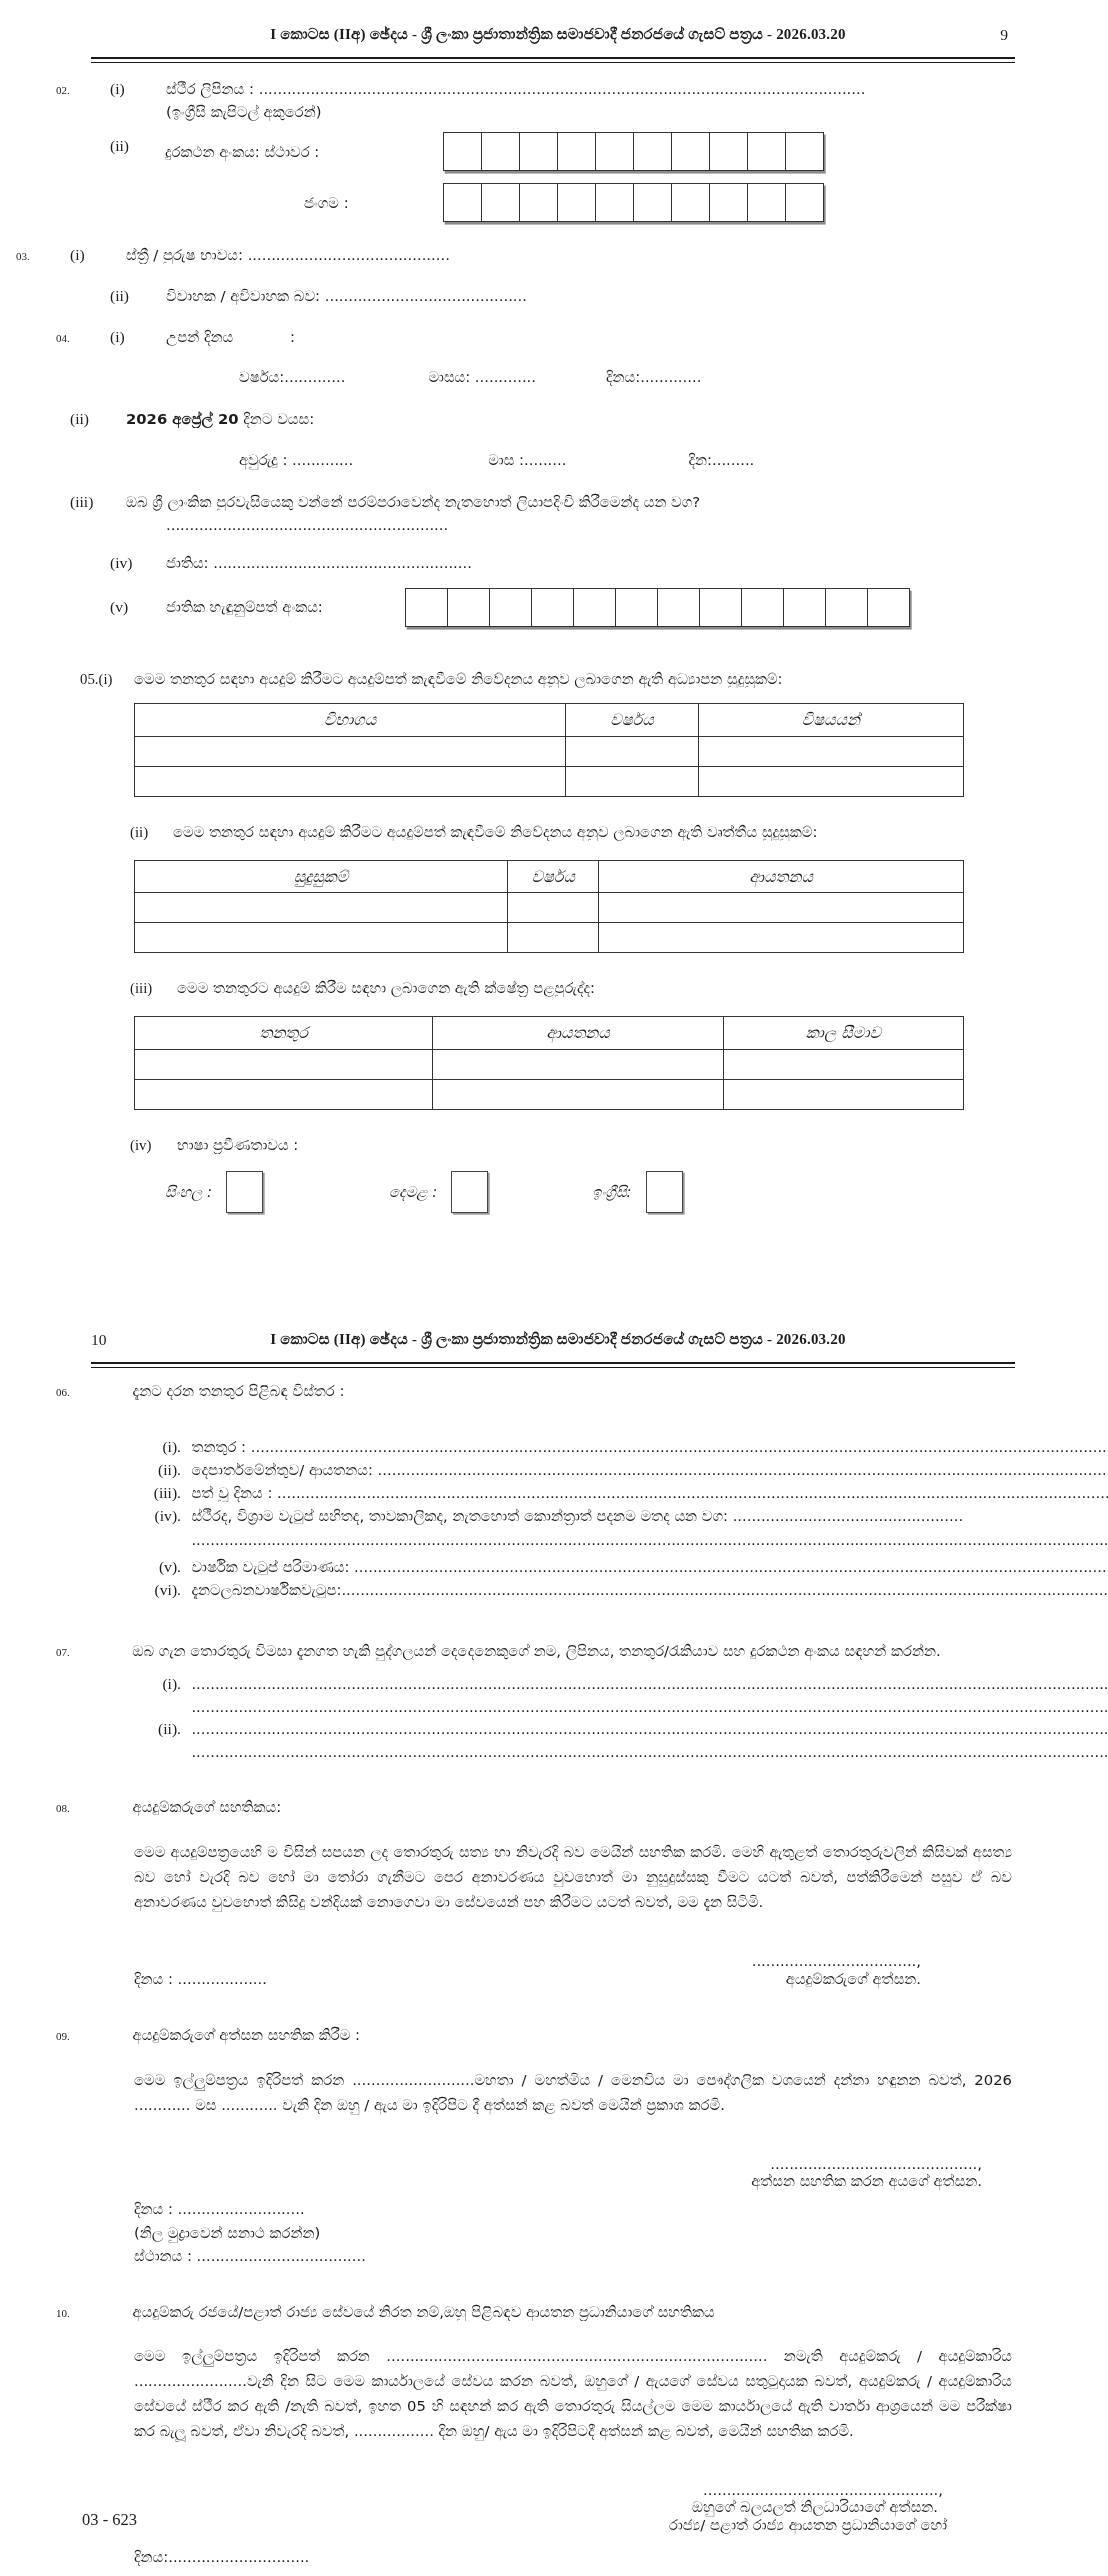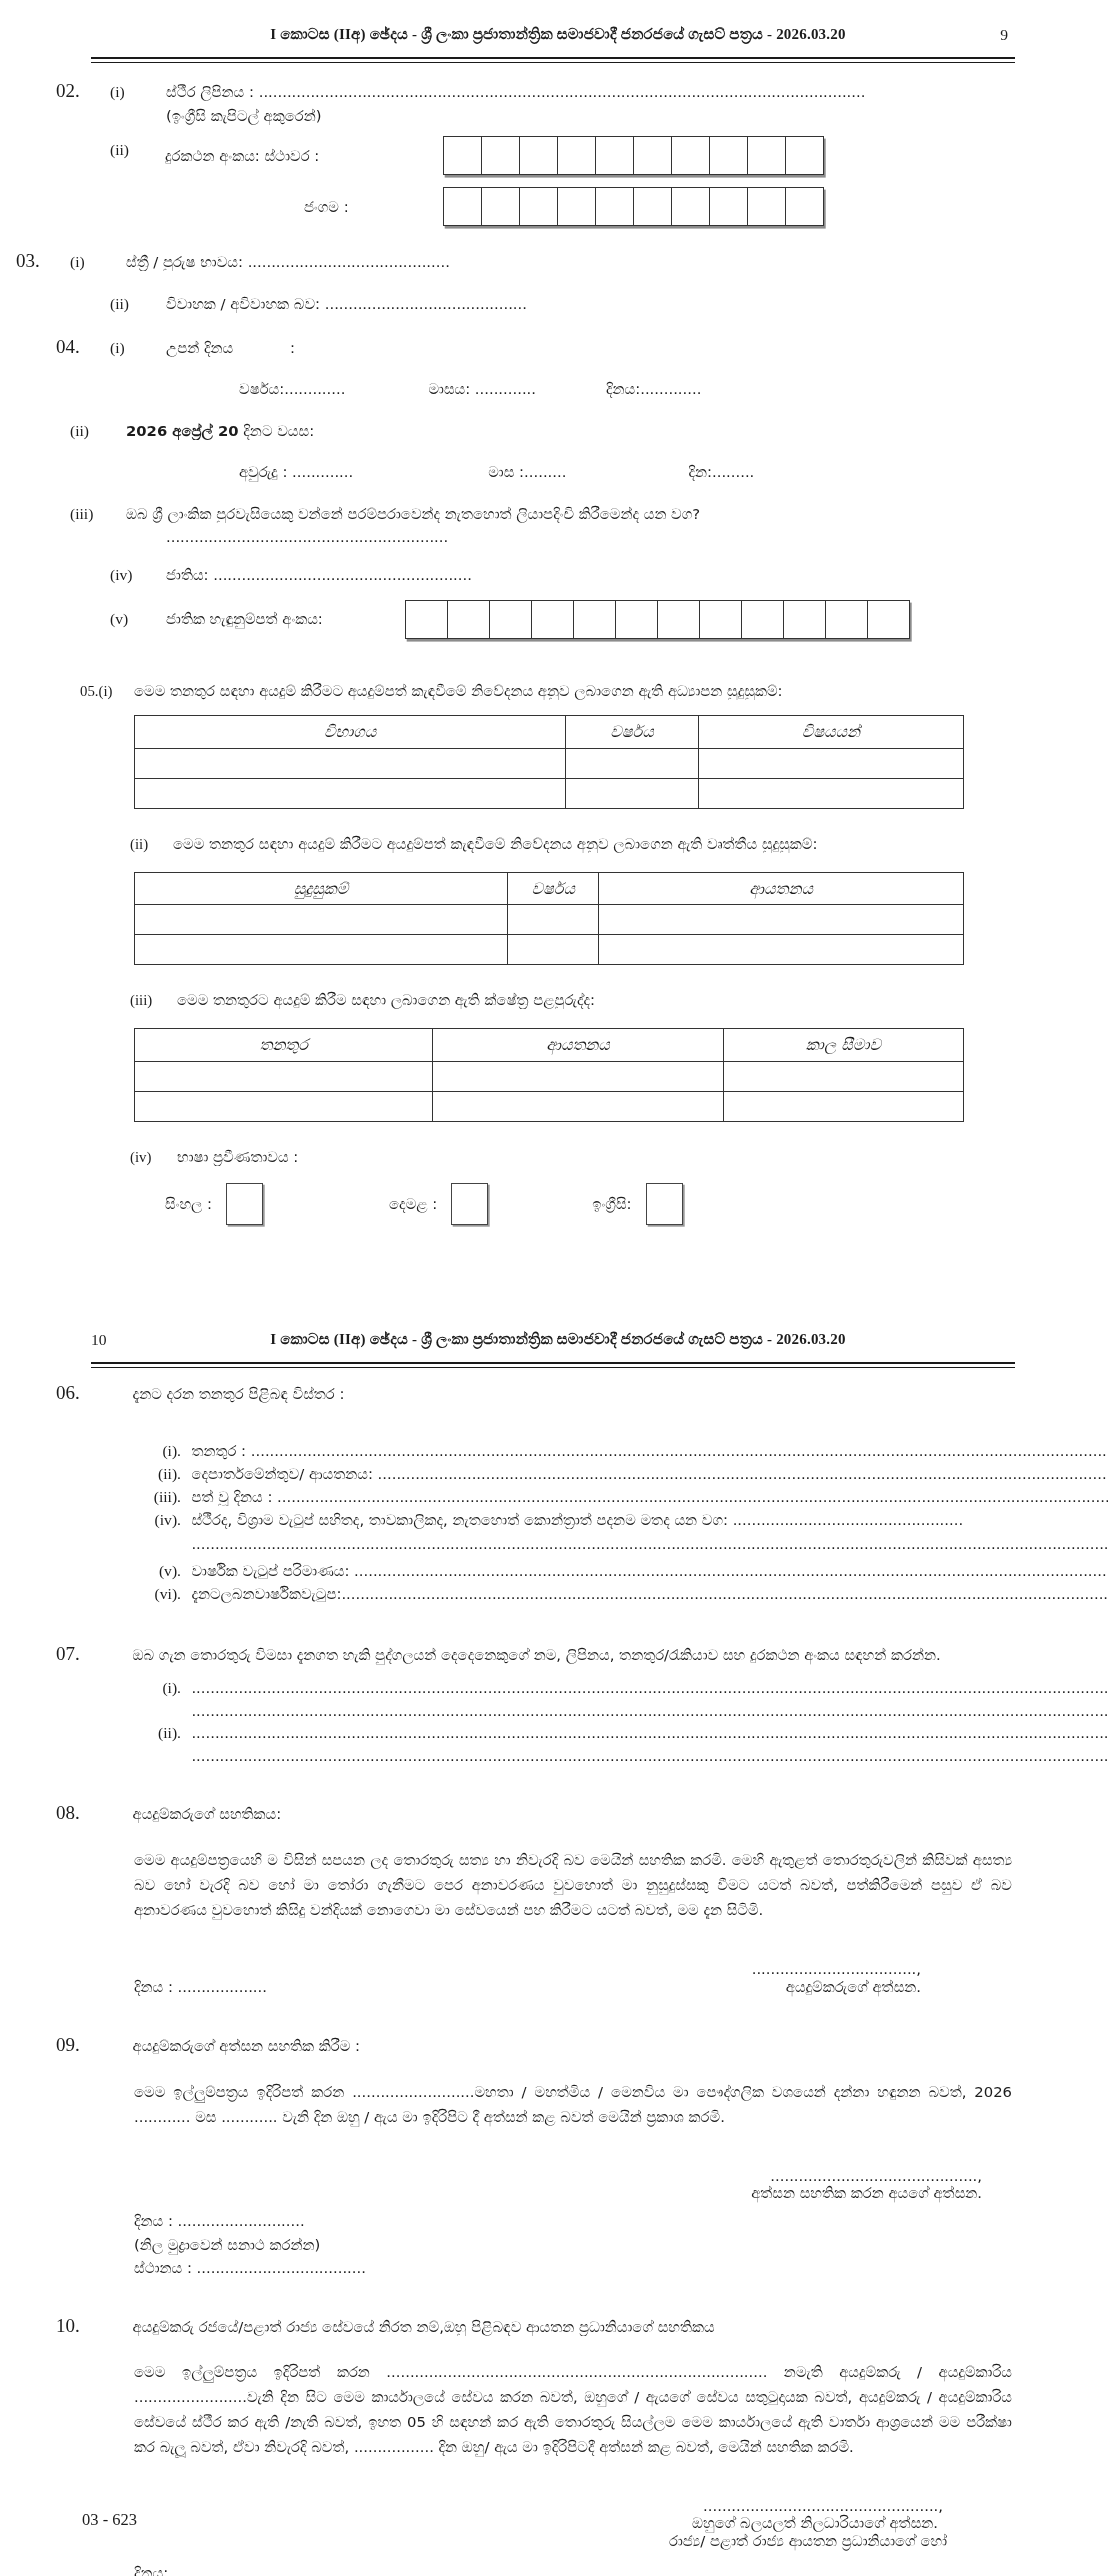--- a/index.html
+++ b/index.html
@@ -19,21 +19,21 @@
     display:block;text-align:center;font-weight:bold;font-size:15px;
     font-family:"Liberation Serif","DejaVu Serif",serif;letter-spacing:0.2px;
   }
   .pnum{position:absolute;top:0;font-size:15.6px;font-family:"Liberation Serif","DejaVu Serif",serif;}
   .pnum.right{right:104px;}
   .pnum.left{left:87px;}
   .rule{margin:8.7px 97px 0 87px;height:2.6px;border-top:2.6px solid #1a1a1a;border-bottom:0.9px solid #1a1a1a;}
 
   
   .row{display:flex;margin-left:52px;align-items:baseline;}
-  .c-num{width:54px;flex:0 0 54px;font-family:"Liberation Serif","DejaVu Serif",serif;font-size:19px;}
+  .c-num{width:54px;flex:0 0 54px;font-family:"Liberation Serif","DejaVu Serif",serif;font-size:11px;}
   .c-rom{width:56px;flex:0 0 56px;font-family:"Liberation Serif","DejaVu Serif",serif;font-size:15.6px;}
   .c-body{flex:1;white-space:nowrap;overflow:hidden;}
 
   
   .boxrow{display:inline-flex;border:1.7px solid #333;box-shadow:1.7px 2.6px 0 rgba(0,0,0,.45);background:#fff;}
   .boxrow .box{width:37px;height:37px;border-left:0.9px solid #333;}
   .boxrow .box:first-child{border-left:none;}
   .nicrow .box{width:41px;}
   .phone-row{display:flex;margin-left:161px;margin-top:14px;align-items:center;}
   .phone-lbl{width:278px;flex:0 0 278px;}
@@ -46,21 +46,21 @@
   .ftable th{
     font-style:italic;font-weight:normal;text-align:center;height:29.5px;
     border-bottom:1.7px solid #333;font-size:16px;
   }
   .ftable{border:1.7px solid #333;}
   .ftable td{height:27px;}
 
   
   .langrow{display:flex;margin-left:161px;margin-top:17.4px;align-items:center;}
   .lbox{width:35px;height:40px;border:1.7px solid #444;box-shadow:1.7px 1.7px 0 rgba(0,0,0,.4);display:inline-block;}
-  .lang-lbl{margin-right:14px;}
+  .lang-lbl{margin-right:14px;font-style:italic;}
   .lang-gap{width:126px;flex:0 0 126px;}
 
   
   .r2{display:flex;margin-left:130px;align-items:baseline;}
   .c-rom2{width:47px;flex:0 0 47px;text-align:right;margin-right:10.4px;font-family:"Liberation Serif","DejaVu Serif",serif;font-size:15.6px;}
   .c-t{flex:1;white-space:nowrap;overflow:hidden;}
   .para{margin:0 100px 0 130px;text-align:justify;line-height:25px;}
   .sigline{display:flex;justify-content:flex-end;}
   .bold{font-weight:bold;}
   .mt6{margin-top:5.2px;} .mt12{margin-top:10.4px;} .mt16{margin-top:14px;} .mt18{margin-top:15.6px;}

